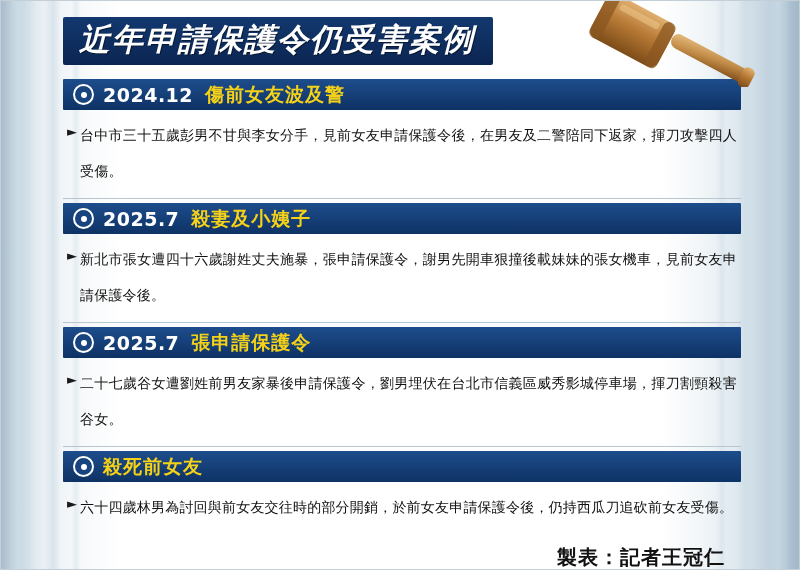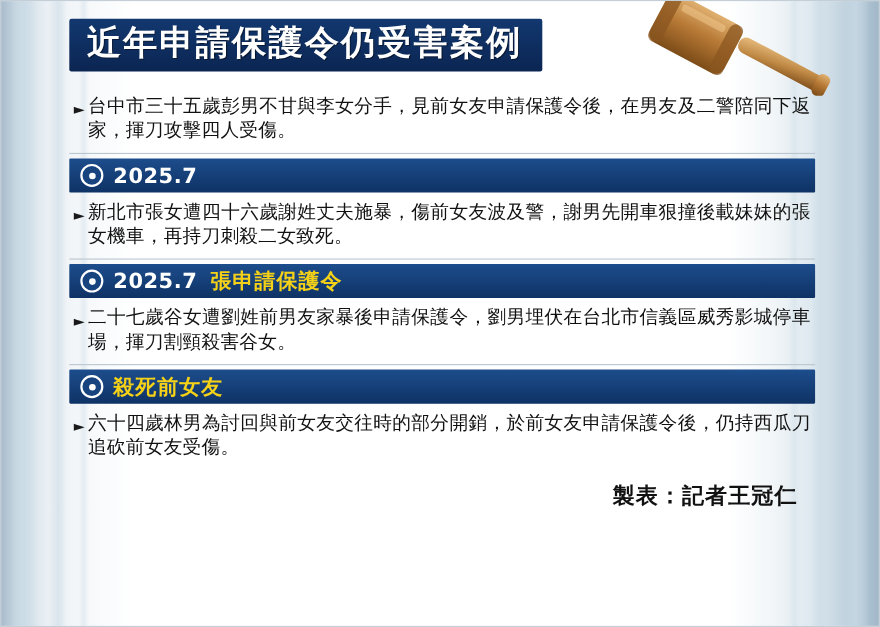--- a/index.html
+++ b/index.html
@@ -64,20 +64,21 @@
     border-radius: 2px;
   }
   .title-text {
     color: #ffffff;
     font-size: 31px;
     font-weight: bold;
     letter-spacing: 2px;
     line-height: 1.16;
     white-space: nowrap;
     text-shadow: 1px 1px 0 rgba(0,0,0,.45);
+    font-style: italic;
   }
 
   
   .gavel {
     position: absolute;
     right: -18px;
     top: -12px;
     width: 180px;
     height: 86px;
   }
@@ -139,22 +140,22 @@
   }
   .arrow {
     color: #1a1a1a;
     font-size: 13px;
     line-height: 30px;
     margin-right: 3px;
     flex: 0 0 auto;
   }
   .para-text {
     color: #111111;
-    font-size: 17px;
-    line-height: 22px;
+    font-size: 14px;
+    line-height: 36px;
     letter-spacing: .2px;
     text-align: justify;
     font-family: "DejaVu Serif", "Liberation Serif", serif;
   }
 
   
   .footer {
     margin-top: 10px;
     text-align: right;
     padding-right: 16px;
@@ -212,37 +213,43 @@
           <rect x="14" y="8" width="76" height="50" rx="9" fill="url(#wood1)"></rect>
           <rect x="14" y="8" width="13" height="50" rx="6" fill="#8a5520" opacity=".75"></rect>
           <rect x="77" y="8" width="13" height="50" rx="6" fill="#8a5520" opacity=".75"></rect>
           <rect x="30" y="14" width="44" height="8" rx="4" fill="#eac municipal" opacity="0"></rect>
           <rect x="30" y="14" width="44" height="7" rx="3" fill="#efc68c" opacity=".55"></rect>
         </g>
       </svg>
     </div>
 
     <div class="section">
+      <div class="sec-head">
+        <span class="bullet-icon"></span>
+        <span class="sec-date">2024.12</span>
+        <span class="sec-topic">傷前女友波及警</span>
+      </div>
       <div class="sec-body">
         <div class="para">
           <span class="arrow">►</span>
           <span class="para-text">台中市三十五歲彭男不甘與李女分手，見前女友申請保護令後，在男友及二警陪同下返家，揮刀攻擊四人受傷。</span>
         </div>
       </div>
     </div>
 
     <div class="section">
       <div class="sec-head">
         <span class="bullet-icon"></span>
         <span class="sec-date">2025.7</span>
+        <span class="sec-topic">殺妻及小姨子</span>
       </div>
       <div class="sec-body">
         <div class="para">
           <span class="arrow">►</span>
-          <span class="para-text">新北市張女遭四十六歲謝姓丈夫施暴，傷前女友波及警，謝男先開車狠撞後載妹妹的張女機車，再持刀刺殺二女致死。</span>
+          <span class="para-text">新北市張女遭四十六歲謝姓丈夫施暴，張申請保護令，謝男先開車狠撞後載妹妹的張女機車，見前女友申請保護令後。</span>
         </div>
       </div>
     </div>
 
     <div class="section">
       <div class="sec-head">
         <span class="bullet-icon"></span>
         <span class="sec-date">2025.7</span>
         <span class="sec-topic">張申請保護令</span>
       </div>

